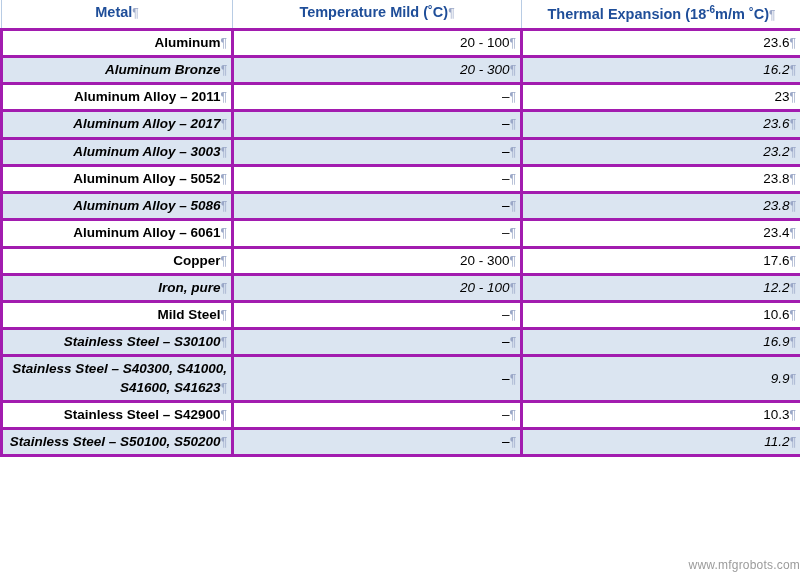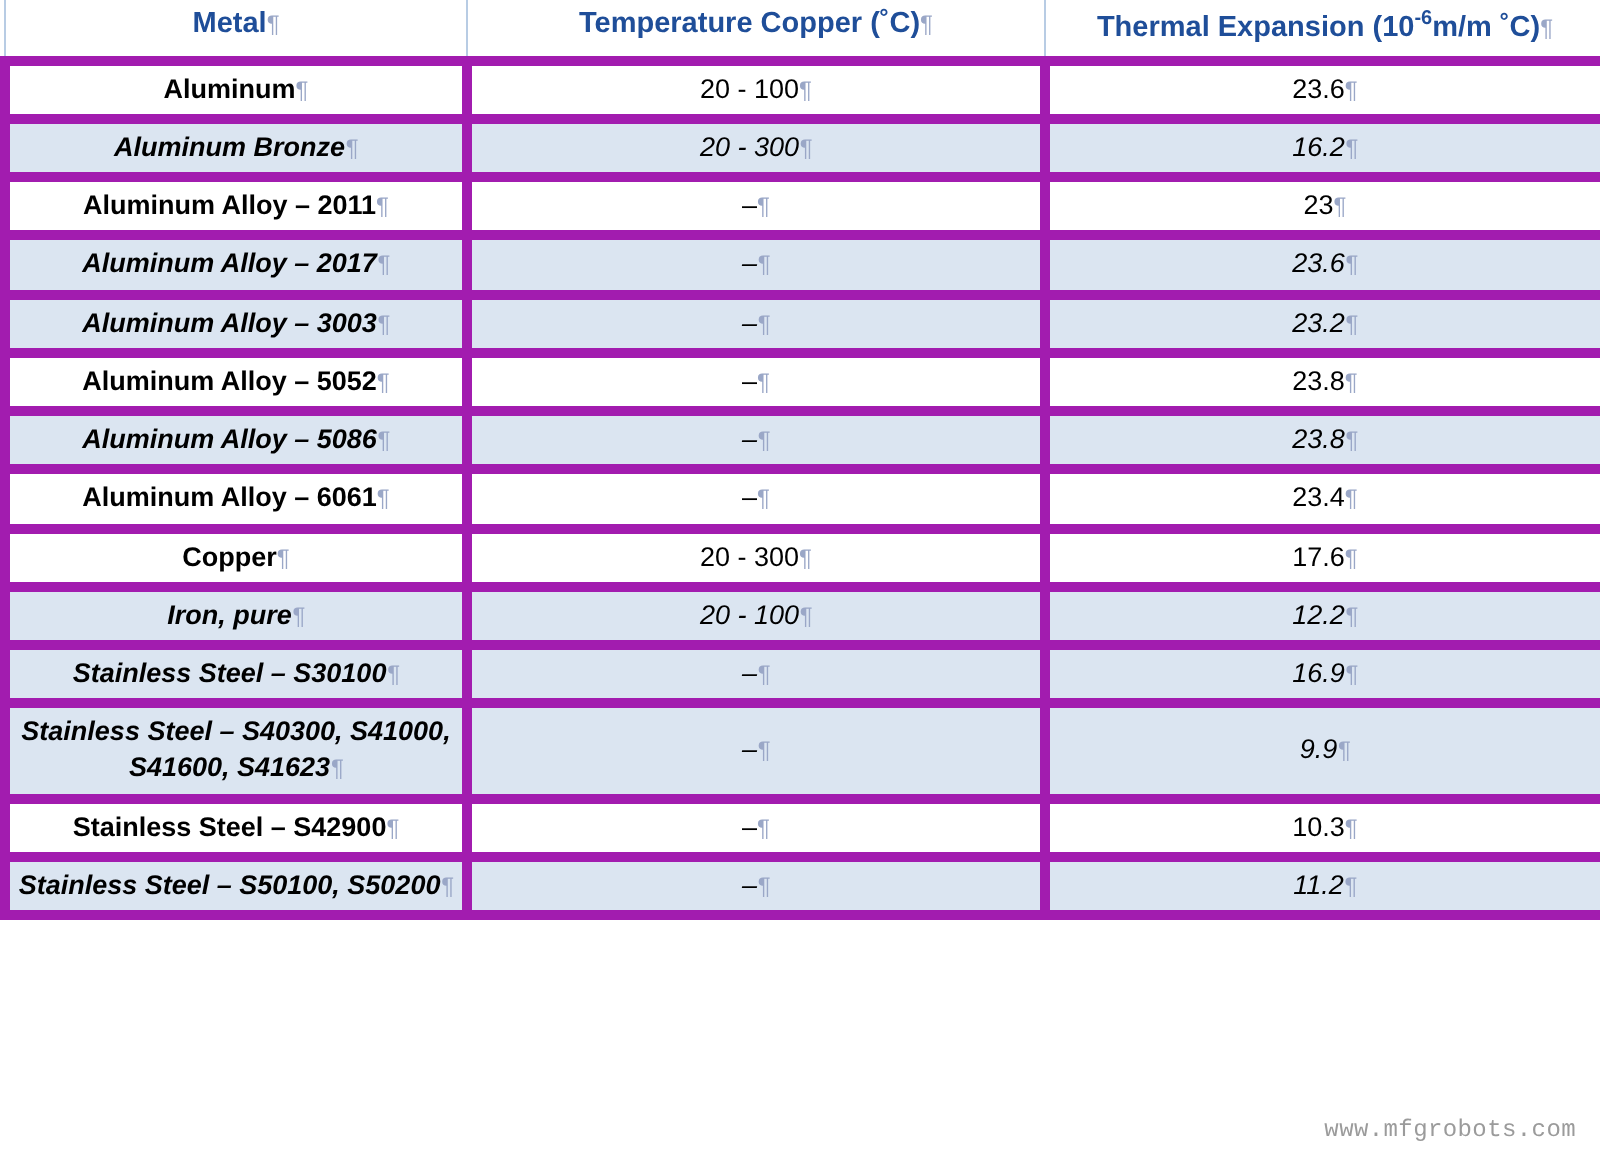--- a/index.html
+++ b/index.html
@@ -40,65 +40,65 @@
     line-height: 1.1;
     white-space: nowrap;
   }
   table.metal-table th .sup {
     font-size: 10px;
     vertical-align: super;
   }
   table.metal-table td {
     font-size: 13.5px;
     color: #000000;
-    text-align: center;
+    text-align: right;
     padding: 3px 4px;
-    border: 5px solid #a21caf;
+    border: 3px solid #a21caf;
     line-height: 1.35;
     vertical-align: middle;
   }
   table.metal-table td.metal-name {
     font-weight: bold;
   }
   tr.odd td { background: #ffffff; }
   tr.even td { background: #dbe5f1; font-style: italic; }
 
   .pilcrow {
     color: #9aa7c7;
     font-weight: normal;
     font-size: 12px;
   }
   th .pilcrow { color: #9aa7c7; }
 
   .watermark {
     position: absolute;
-    right: 12px;
+    right: 0;
     bottom: 3px;
     font-size: 12px;
     color: #9b9b9b;
-    font-family: Liberation Mono, monospace;
+    font-family: Liberation Sans, sans-serif;
     letter-spacing: 0.2px;
     pointer-events: none;
   }
 </style>
 </head>
 <body>
 
 <div id="table-wrap">
   <table class="metal-table">
     <colgroup>
       <col class="c0">
         <col class="c1">
         <col class="c2">
     </colgroup>
     <thead>
       <tr>
         <th><span>Metal</span><span class="pilcrow">¶</span></th>
-        <th><span>Temperature Copper (˚C)</span><span class="pilcrow">¶</span></th>
-        <th><span>Thermal Expansion (10</span><span class="sup">-6</span><span>m/m ˚C)</span><span class="pilcrow">¶</span></th>
+        <th><span>Temperature Mild (˚C)</span><span class="pilcrow">¶</span></th>
+        <th><span>Thermal Expansion (18</span><span class="sup">-6</span><span>m/m ˚C)</span><span class="pilcrow">¶</span></th>
       </tr>
     </thead>
     <tbody id="table-body">
         <tr class="odd">
           <td class="metal-name">Aluminum<span class="pilcrow">¶</span></td>
           <td>20 - 100<span class="pilcrow">¶</span></td>
           <td>23.6<span class="pilcrow">¶</span></td>
         </tr>
         <tr class="even">
           <td class="metal-name">Aluminum Bronze<span class="pilcrow">¶</span></td>
@@ -138,20 +138,25 @@
         <tr class="odd">
           <td class="metal-name">Copper<span class="pilcrow">¶</span></td>
           <td>20 - 300<span class="pilcrow">¶</span></td>
           <td>17.6<span class="pilcrow">¶</span></td>
         </tr>
         <tr class="even">
           <td class="metal-name">Iron, pure<span class="pilcrow">¶</span></td>
           <td>20 - 100<span class="pilcrow">¶</span></td>
           <td>12.2<span class="pilcrow">¶</span></td>
         </tr>
+        <tr class="odd">
+          <td class="metal-name">Mild Steel<span class="pilcrow">¶</span></td>
+          <td>–<span class="pilcrow">¶</span></td>
+          <td>10.6<span class="pilcrow">¶</span></td>
+        </tr>
         <tr class="even">
           <td class="metal-name">Stainless Steel – S30100<span class="pilcrow">¶</span></td>
           <td>–<span class="pilcrow">¶</span></td>
           <td>16.9<span class="pilcrow">¶</span></td>
         </tr>
         <tr class="even">
           <td class="metal-name">Stainless Steel – S40300, S41000, S41600, S41623<span class="pilcrow">¶</span></td>
           <td>–<span class="pilcrow">¶</span></td>
           <td>9.9<span class="pilcrow">¶</span></td>
         </tr>

